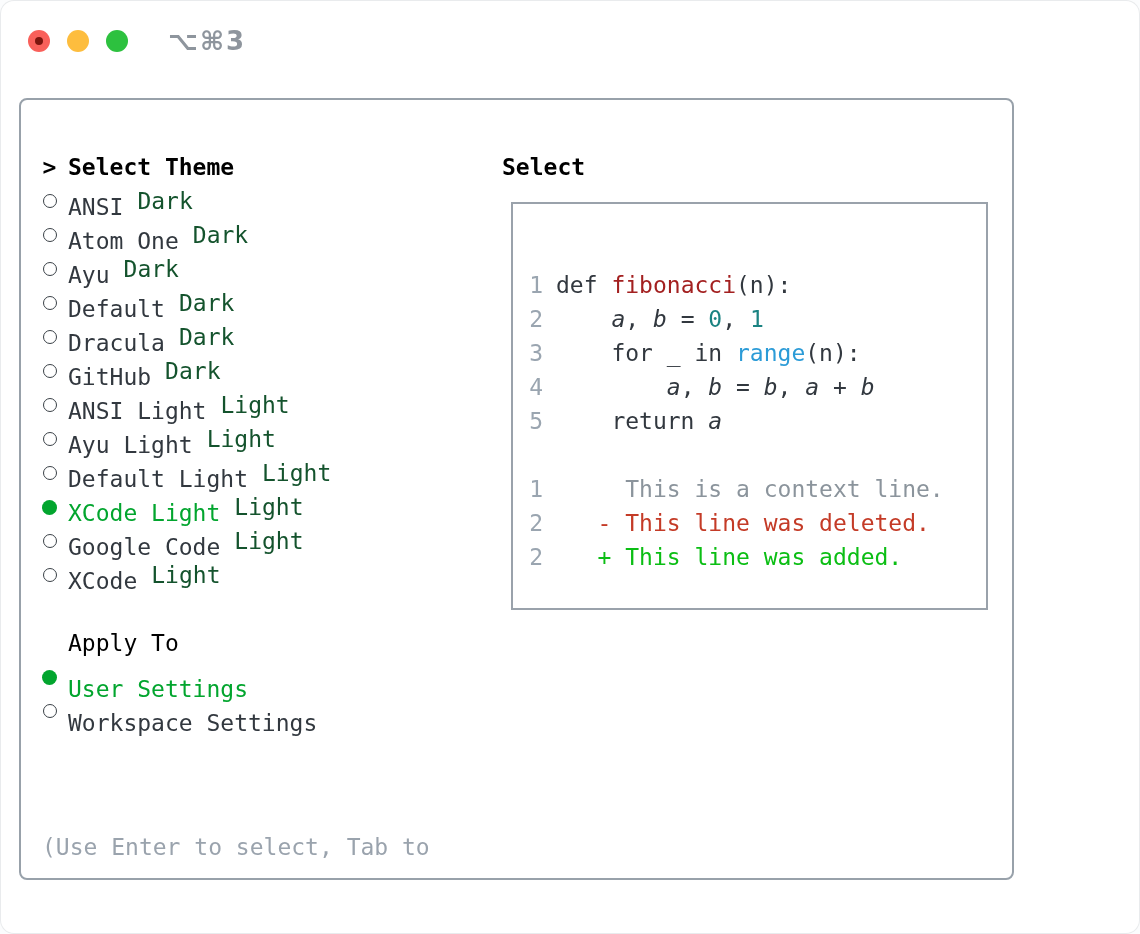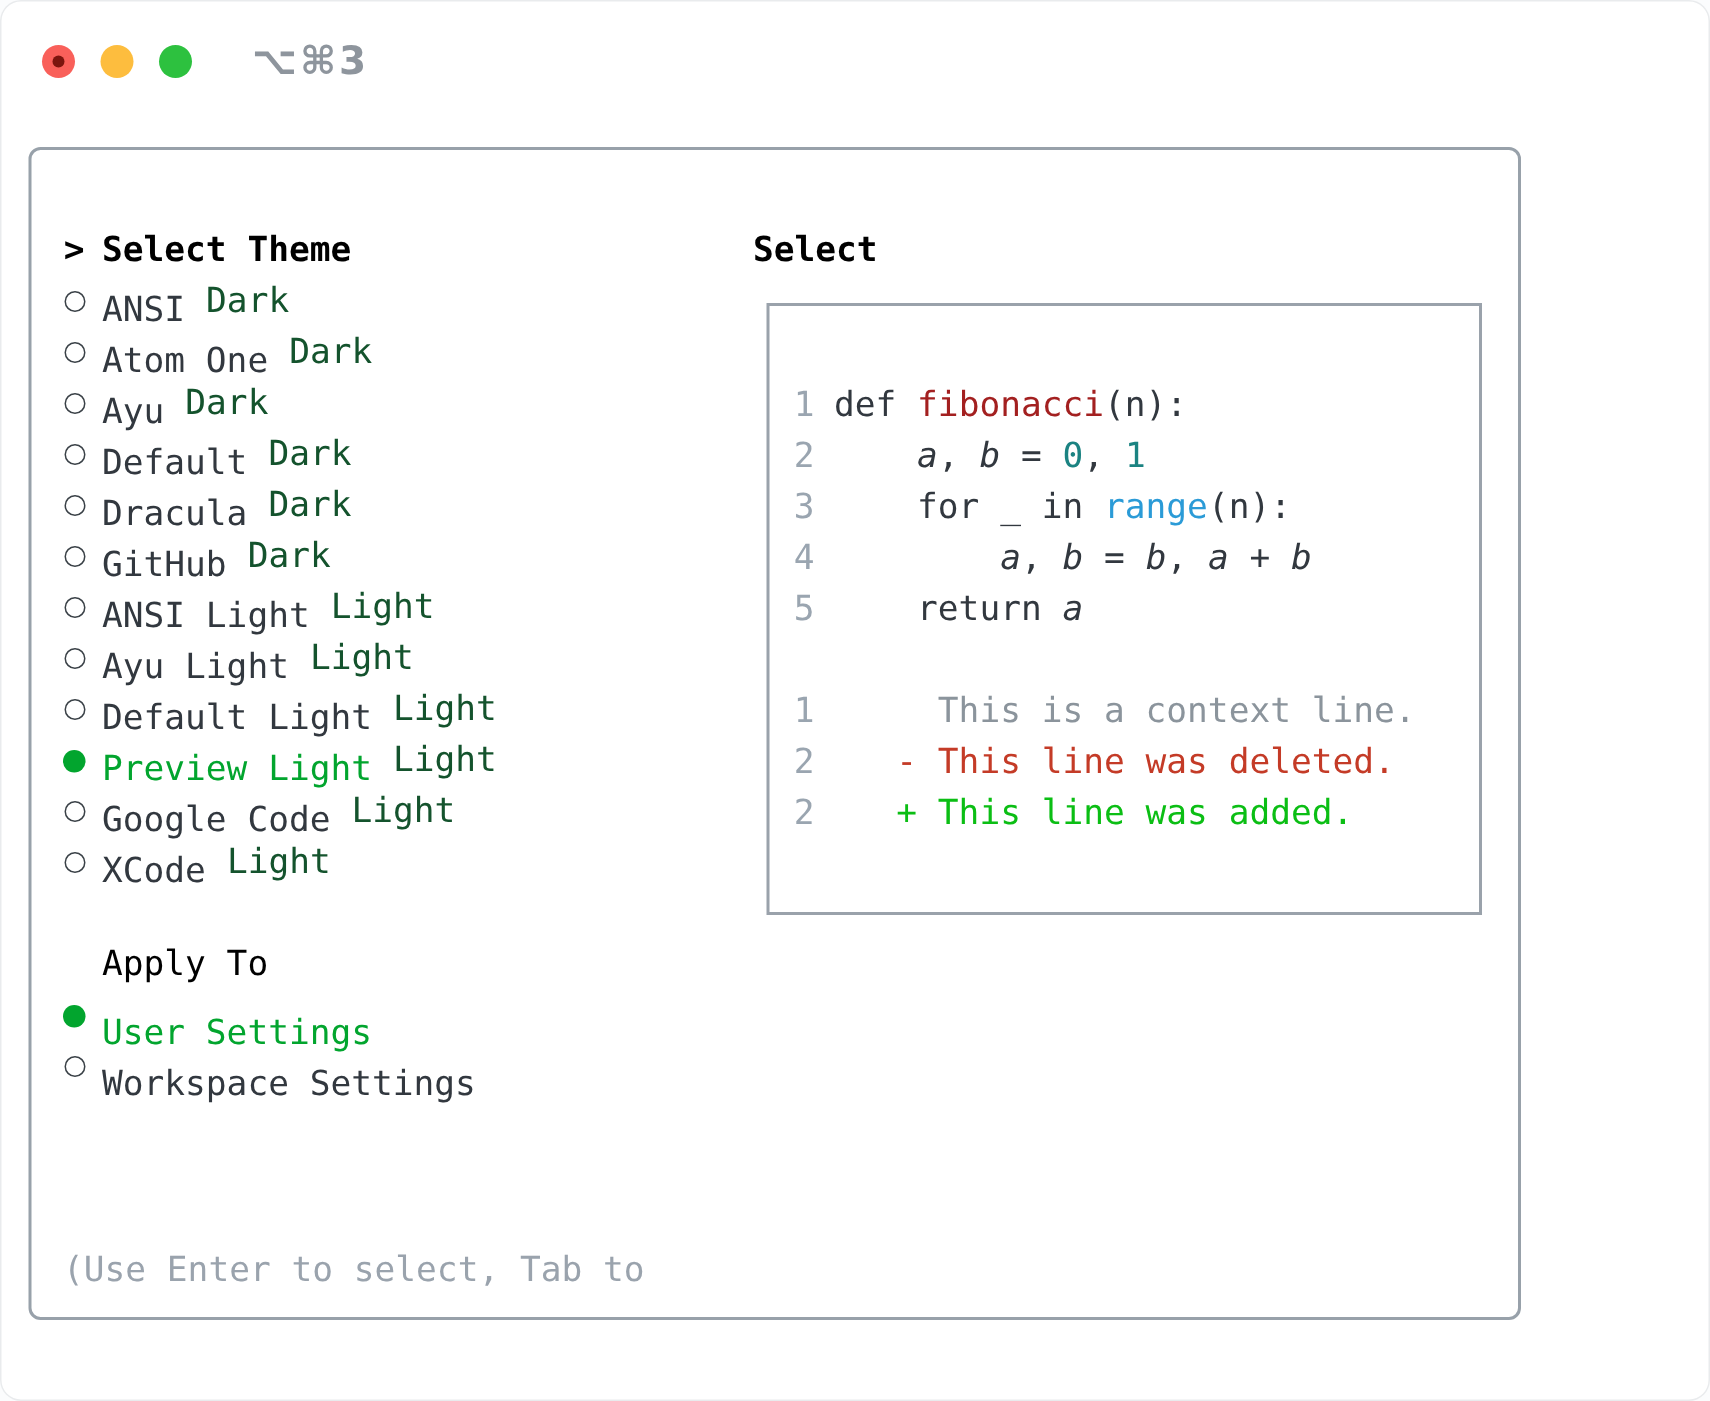--- a/index.html
+++ b/index.html
@@ -32,21 +32,21 @@
   .variant{color:#14532d;margin-left:14px;}
   .apply-row .opt-label{color:#32383f;margin-top:23px;}
   .apply-row.selected .opt-label{color:#02a52e;}
   .spacer{height:34px;}
   .hint{color:#9aa3ad;font-size:23px;line-height:34px;white-space:pre;}
   
   .preview-heading{position:absolute;left:481px;top:50px;height:34px;display:flex;align-items:center;
                    font-size:23px;font-weight:bold;color:#000000;}
   .preview-box{position:absolute;left:490px;top:102px;width:477px;height:408px;box-sizing:border-box;
                border:2px solid #9aa2ab;background:#ffffff;}
-  .code{padding:49px 0 0 16px;font-size:23px;line-height:34px;white-space:pre;}
+  .code{padding:64px 0 0 16px;font-size:23px;line-height:34px;white-space:pre;}
   .cl{height:34px;}
   .ln{display:inline-block;width:14px;text-align:right;margin-right:13px;color:#9aa5b0;}
   .tk-code{color:#32383f;}
   .tk-func{color:#a32020;}
   .tk-num{color:#1b8382;}
   .tk-blue{color:#2b9bd7;}
   .tk-ctx{color:#8b949c;}
   .tk-del{color:#c43b27;}
   .tk-add{color:#0bbe14;}
   .it{font-style:italic;}
@@ -76,21 +76,21 @@
       <div id="theme-list">
           <div class="row theme-row"><span class="marker"><span class="radio"></span></span><span class="name">ANSI</span><span class="variant">Dark</span></div>
           <div class="row theme-row"><span class="marker"><span class="radio"></span></span><span class="name">Atom One</span><span class="variant">Dark</span></div>
           <div class="row theme-row"><span class="marker"><span class="radio"></span></span><span class="name">Ayu</span><span class="variant">Dark</span></div>
           <div class="row theme-row"><span class="marker"><span class="radio"></span></span><span class="name">Default</span><span class="variant">Dark</span></div>
           <div class="row theme-row"><span class="marker"><span class="radio"></span></span><span class="name">Dracula</span><span class="variant">Dark</span></div>
           <div class="row theme-row"><span class="marker"><span class="radio"></span></span><span class="name">GitHub</span><span class="variant">Dark</span></div>
           <div class="row theme-row"><span class="marker"><span class="radio"></span></span><span class="name">ANSI Light</span><span class="variant">Light</span></div>
           <div class="row theme-row"><span class="marker"><span class="radio"></span></span><span class="name">Ayu Light</span><span class="variant">Light</span></div>
           <div class="row theme-row"><span class="marker"><span class="radio"></span></span><span class="name">Default Light</span><span class="variant">Light</span></div>
-          <div class="row theme-row selected"><span class="marker"><span class="radio filled"></span></span><span class="name">Preview Light</span><span class="variant">Light</span></div>
+          <div class="row theme-row selected"><span class="marker"><span class="radio filled"></span></span><span class="name">XCode Light</span><span class="variant">Light</span></div>
           <div class="row theme-row"><span class="marker"><span class="radio"></span></span><span class="name">Google Code</span><span class="variant">Light</span></div>
           <div class="row theme-row"><span class="marker"><span class="radio"></span></span><span class="name">XCode</span><span class="variant">Light</span></div>
         </div>
 
       <div class="spacer"></div>
 
       <div class="row">
         <span class="marker"></span>
         <span class="s-label">Apply To</span>
       </div>

